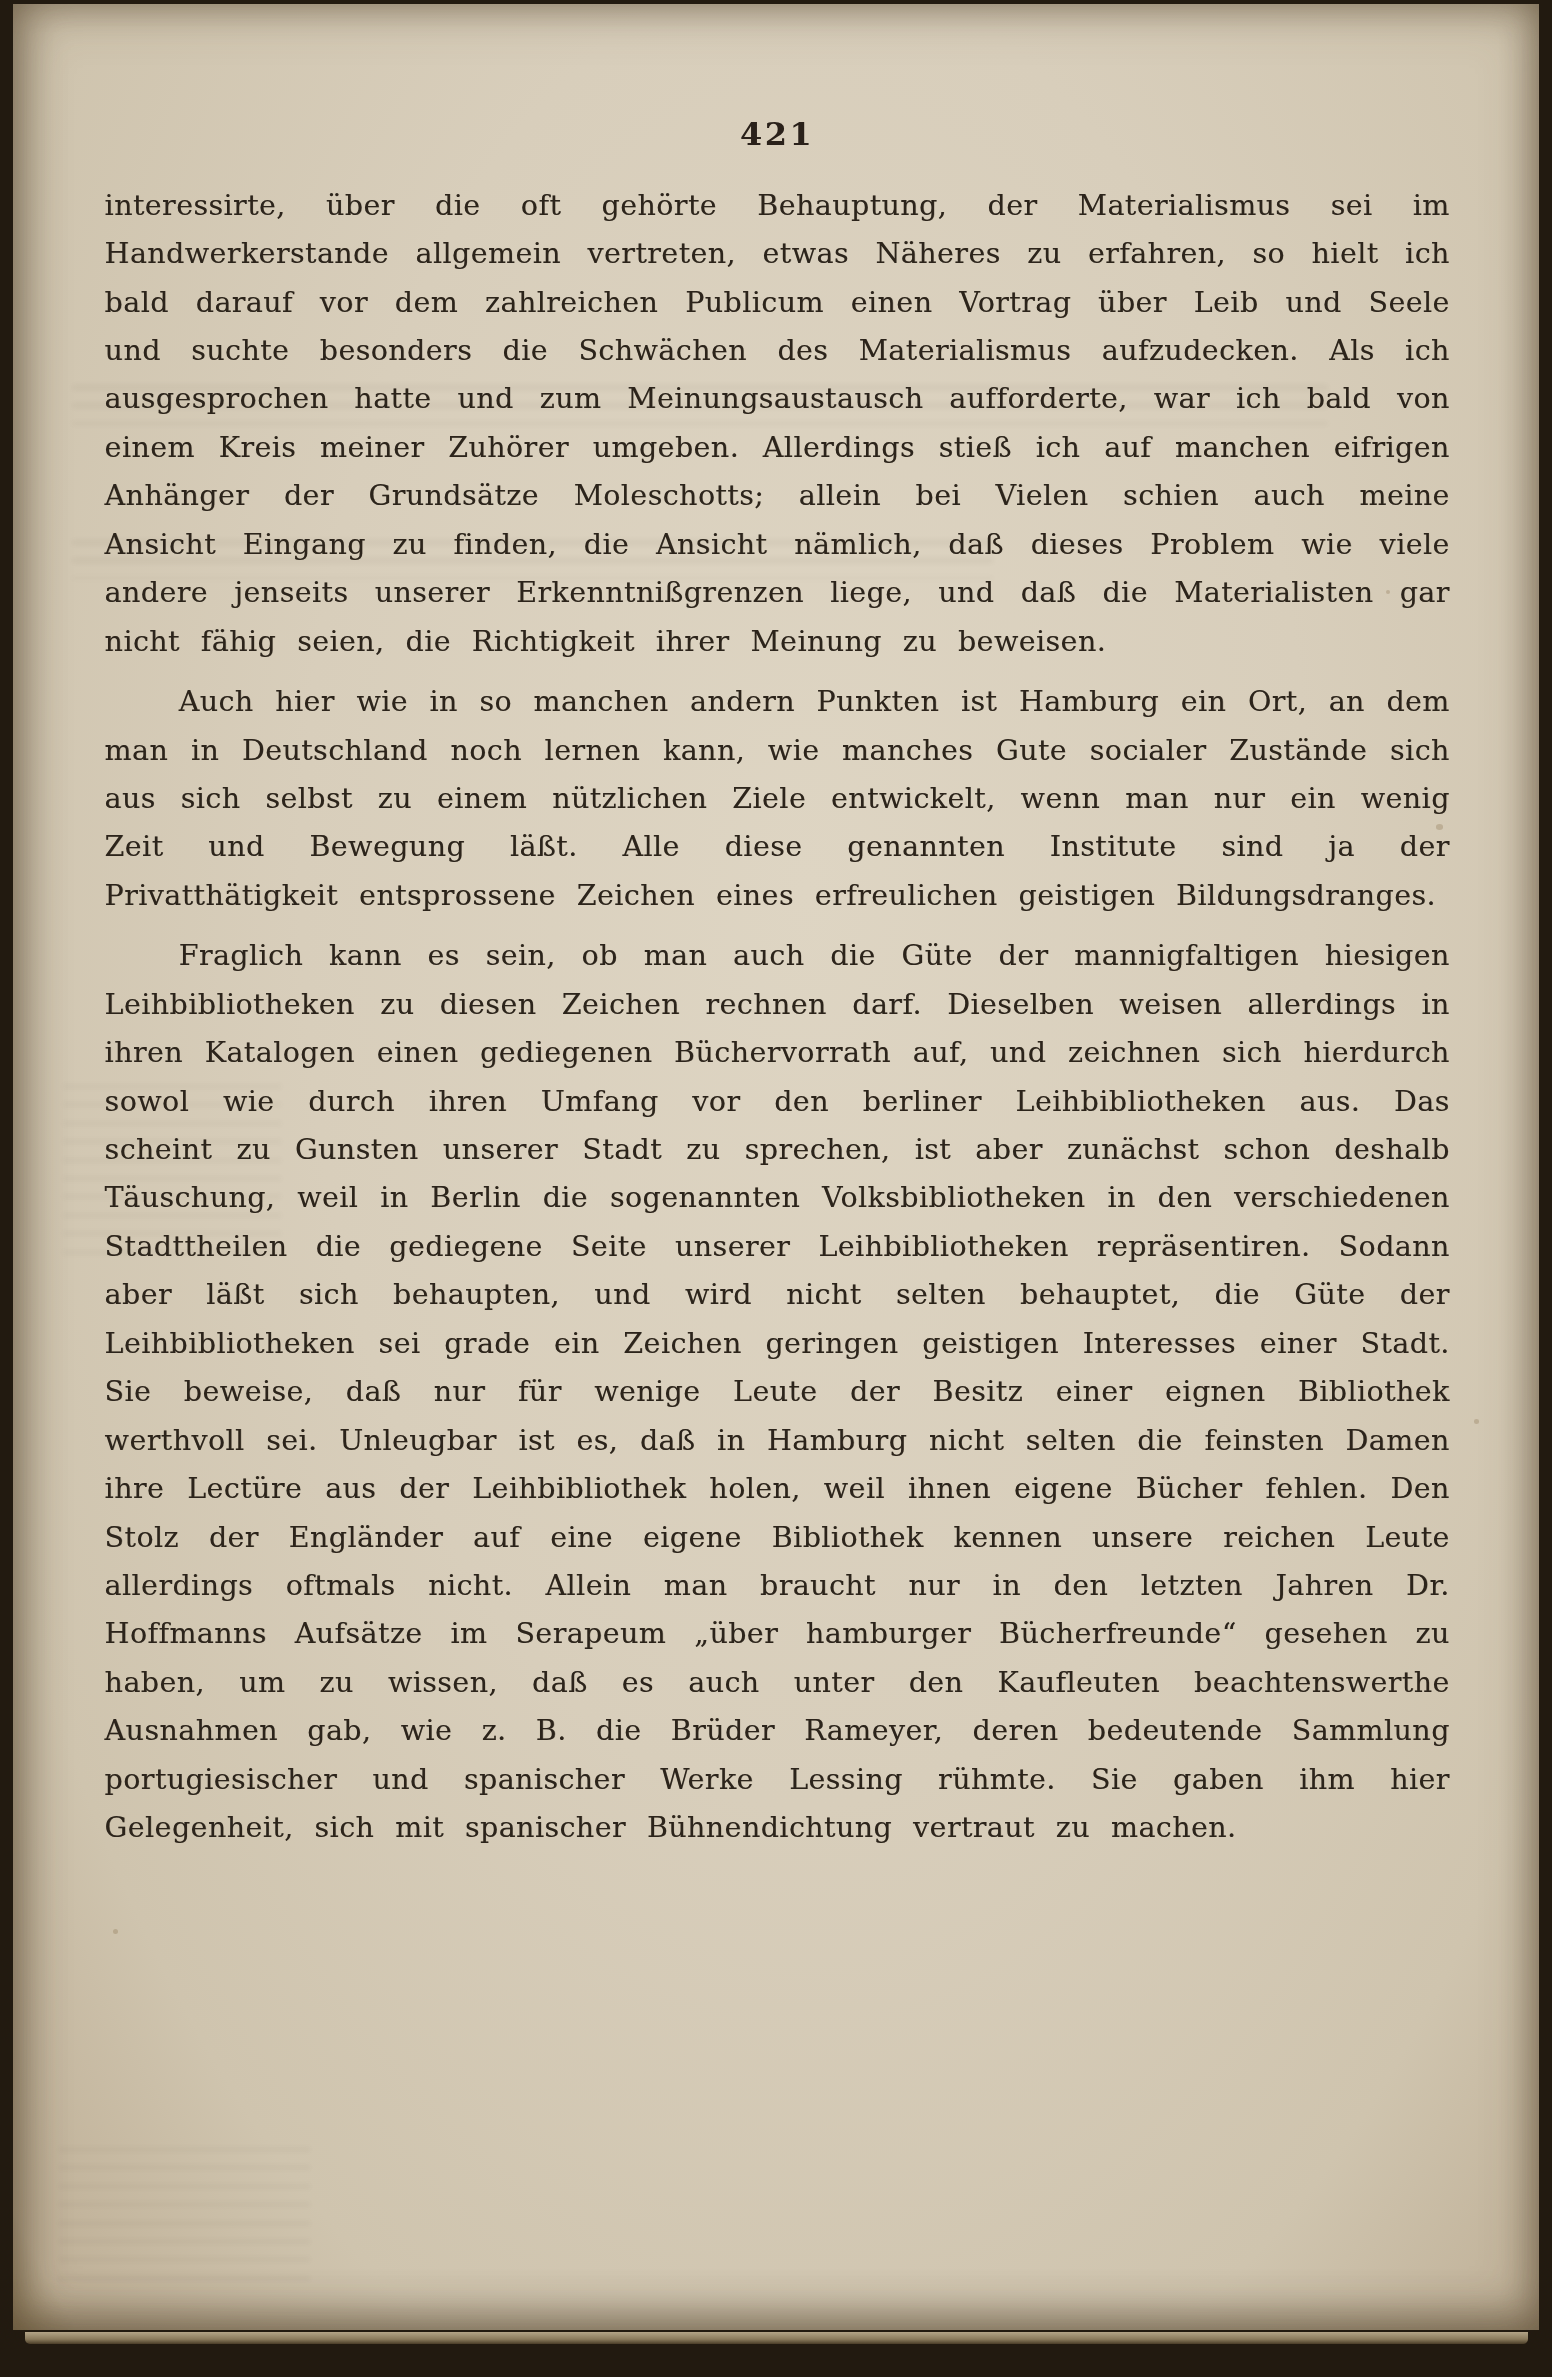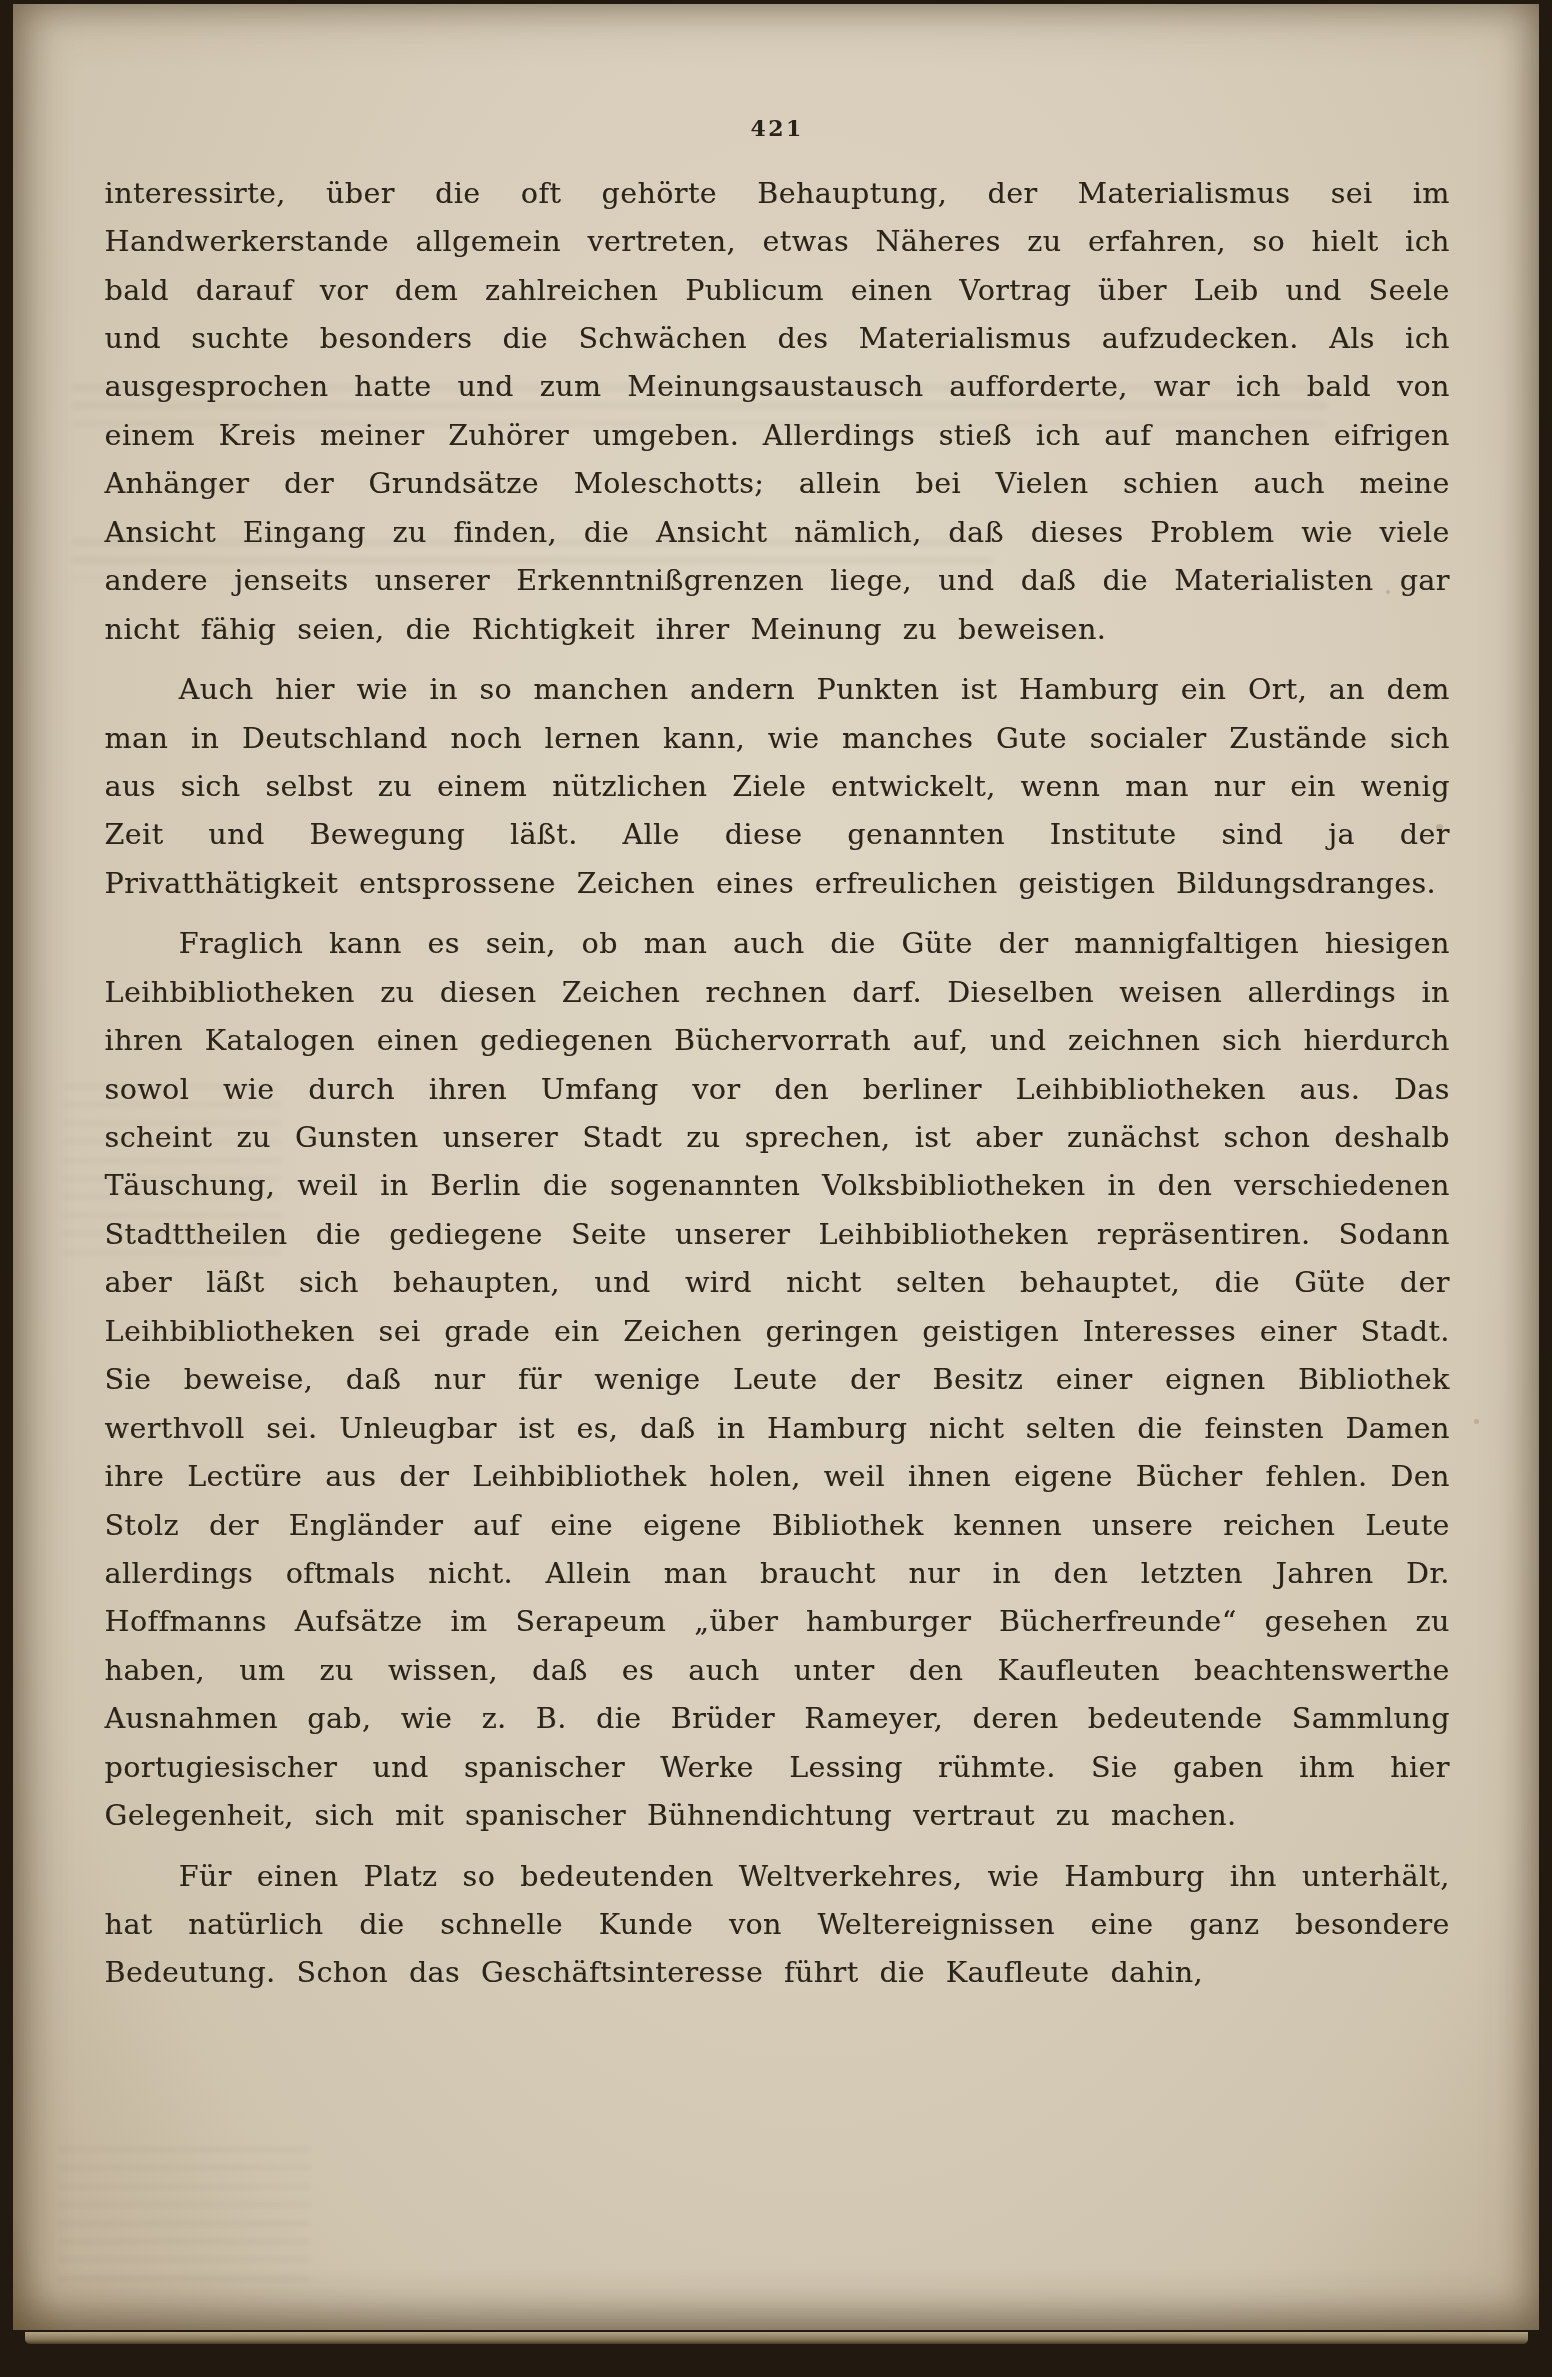--- a/index.html
+++ b/index.html
@@ -41,21 +41,21 @@
   }
   .content {
     position: absolute;
     left: 80px;
     right: 77px;
     top: 111px;
     color: #2c241b;
   }
   .page-number {
     text-align: center;
-    font-size: 22px;
+    font-size: 32px;
     font-weight: bold;
     letter-spacing: 2.5px;
     margin: 0 0 28.5px 0;
     color: #2a211a;
   }
   .body-text p {
     margin: 12px;
     font-size: 28.5px;
     line-height: 1.70;
     text-align: justify;
@@ -110,17 +110,16 @@
   <div class="spot spot-3"></div>
   <div class="spot spot-4"></div>
 
   <div class="content">
     <div class="page-number">421</div>
 
     <div class="body-text">
       <p>interessirte, über die oft gehörte Behauptung, der Materialismus sei im Handwerkerstande allgemein vertreten, etwas Näheres zu erfahren, so hielt ich bald darauf vor dem zahlreichen Publicum einen Vortrag über Leib und Seele und suchte besonders die Schwächen des Materialismus aufzudecken. Als ich ausgesprochen hatte und zum Meinungsaustausch aufforderte, war ich bald von einem Kreis meiner Zuhörer umgeben. Allerdings stieß ich auf manchen eifrigen Anhänger der Grundsätze Moleschotts; allein bei Vielen schien auch meine Ansicht Eingang zu finden, die Ansicht nämlich, daß dieses Problem wie viele andere jenseits unserer Erkenntnißgrenzen liege, und daß die Materialisten gar nicht fähig seien, die Richtigkeit ihrer Meinung zu beweisen.</p>
       <p class="indent">Auch hier wie in so manchen andern Punkten ist Hamburg ein Ort, an dem man in Deutschland noch lernen kann, wie manches Gute socialer Zustände sich aus sich selbst zu einem nützlichen Ziele entwickelt, wenn man nur ein wenig Zeit und Bewegung läßt. Alle diese genannten Institute sind ja der Privatthätigkeit entsprossene Zeichen eines erfreulichen geistigen Bildungsdranges.</p>
       <p class="indent">Fraglich kann es sein, ob man auch die Güte der mannigfaltigen hiesigen Leihbibliotheken zu diesen Zeichen rechnen darf. Dieselben weisen allerdings in ihren Katalogen einen gediegenen Büchervorrath auf, und zeichnen sich hierdurch sowol wie durch ihren Umfang vor den berliner Leihbibliotheken aus. Das scheint zu Gunsten unserer Stadt zu sprechen, ist aber zunächst schon deshalb Täuschung, weil in Berlin die sogenannten Volksbibliotheken in den verschiedenen Stadttheilen die gediegene Seite unserer Leihbibliotheken repräsentiren. Sodann aber läßt sich behaupten, und wird nicht selten behauptet, die Güte der Leihbibliotheken sei grade ein Zeichen geringen geistigen Interesses einer Stadt. Sie beweise, daß nur für wenige Leute der Besitz einer eignen Bibliothek werthvoll sei. Unleugbar ist es, daß in Hamburg nicht selten die feinsten Damen ihre Lectüre aus der Leihbibliothek holen, weil ihnen eigene Bücher fehlen. Den Stolz der Engländer auf eine eigene Bibliothek kennen unsere reichen Leute allerdings oftmals nicht. Allein man braucht nur in den letzten Jahren Dr. Hoffmanns Aufsätze im Serapeum „über hamburger Bücherfreunde“ gesehen zu haben, um zu wissen, daß es auch unter den Kaufleuten beachtenswerthe Ausnahmen gab, wie z. B. die Brüder Rameyer, deren bedeutende Sammlung portugiesischer und spanischer Werke Lessing rühmte. Sie gaben ihm hier Gelegenheit, sich mit spanischer Bühnendichtung vertraut zu machen.</p>
-      <p class="indent">Für einen Platz so bedeutenden Weltverkehres, wie Hamburg ihn unterhält, hat natürlich die schnelle Kunde von Weltereignissen eine ganz besondere Bedeutung. Schon das Geschäftsinteresse führt die Kaufleute dahin,</p>
     </div>
   </div>
 </div>
 
 
 </body></html>

